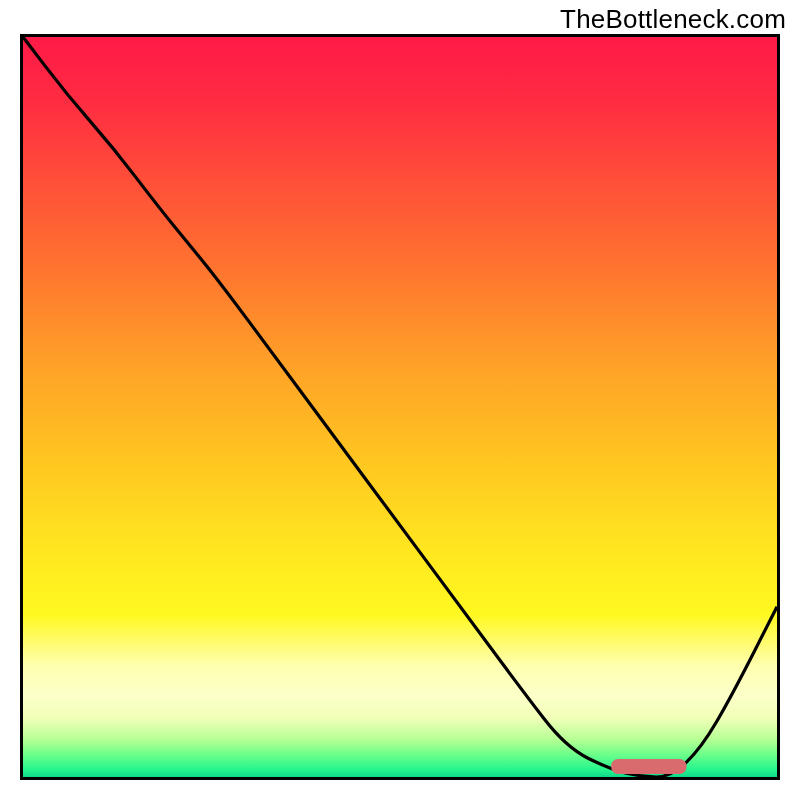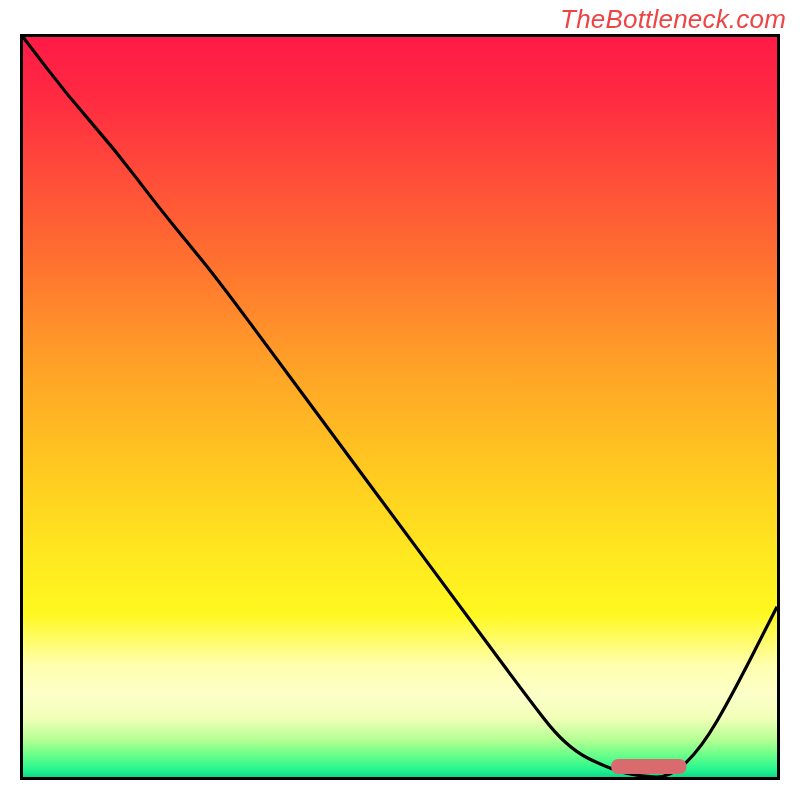--- a/index.html
+++ b/index.html
@@ -14,24 +14,23 @@
   .container {
     position: relative;
     width: 800px;
     height: 800px;
   }
   .attribution {
     position: absolute;
     top: 4px;
     right: 14px;
     font-size: 26px;
-    color: #ef4444;
+    color: #000000;
     font-weight: 400;
     letter-spacing: 0.2px;
-    font-style: italic;
   }
   .plot-frame {
     position: absolute;
     left: 20px;
     top: 34px;
     width: 760px;
     height: 746px;
     border: 3px solid #000000;
     box-sizing: border-box;
   }

